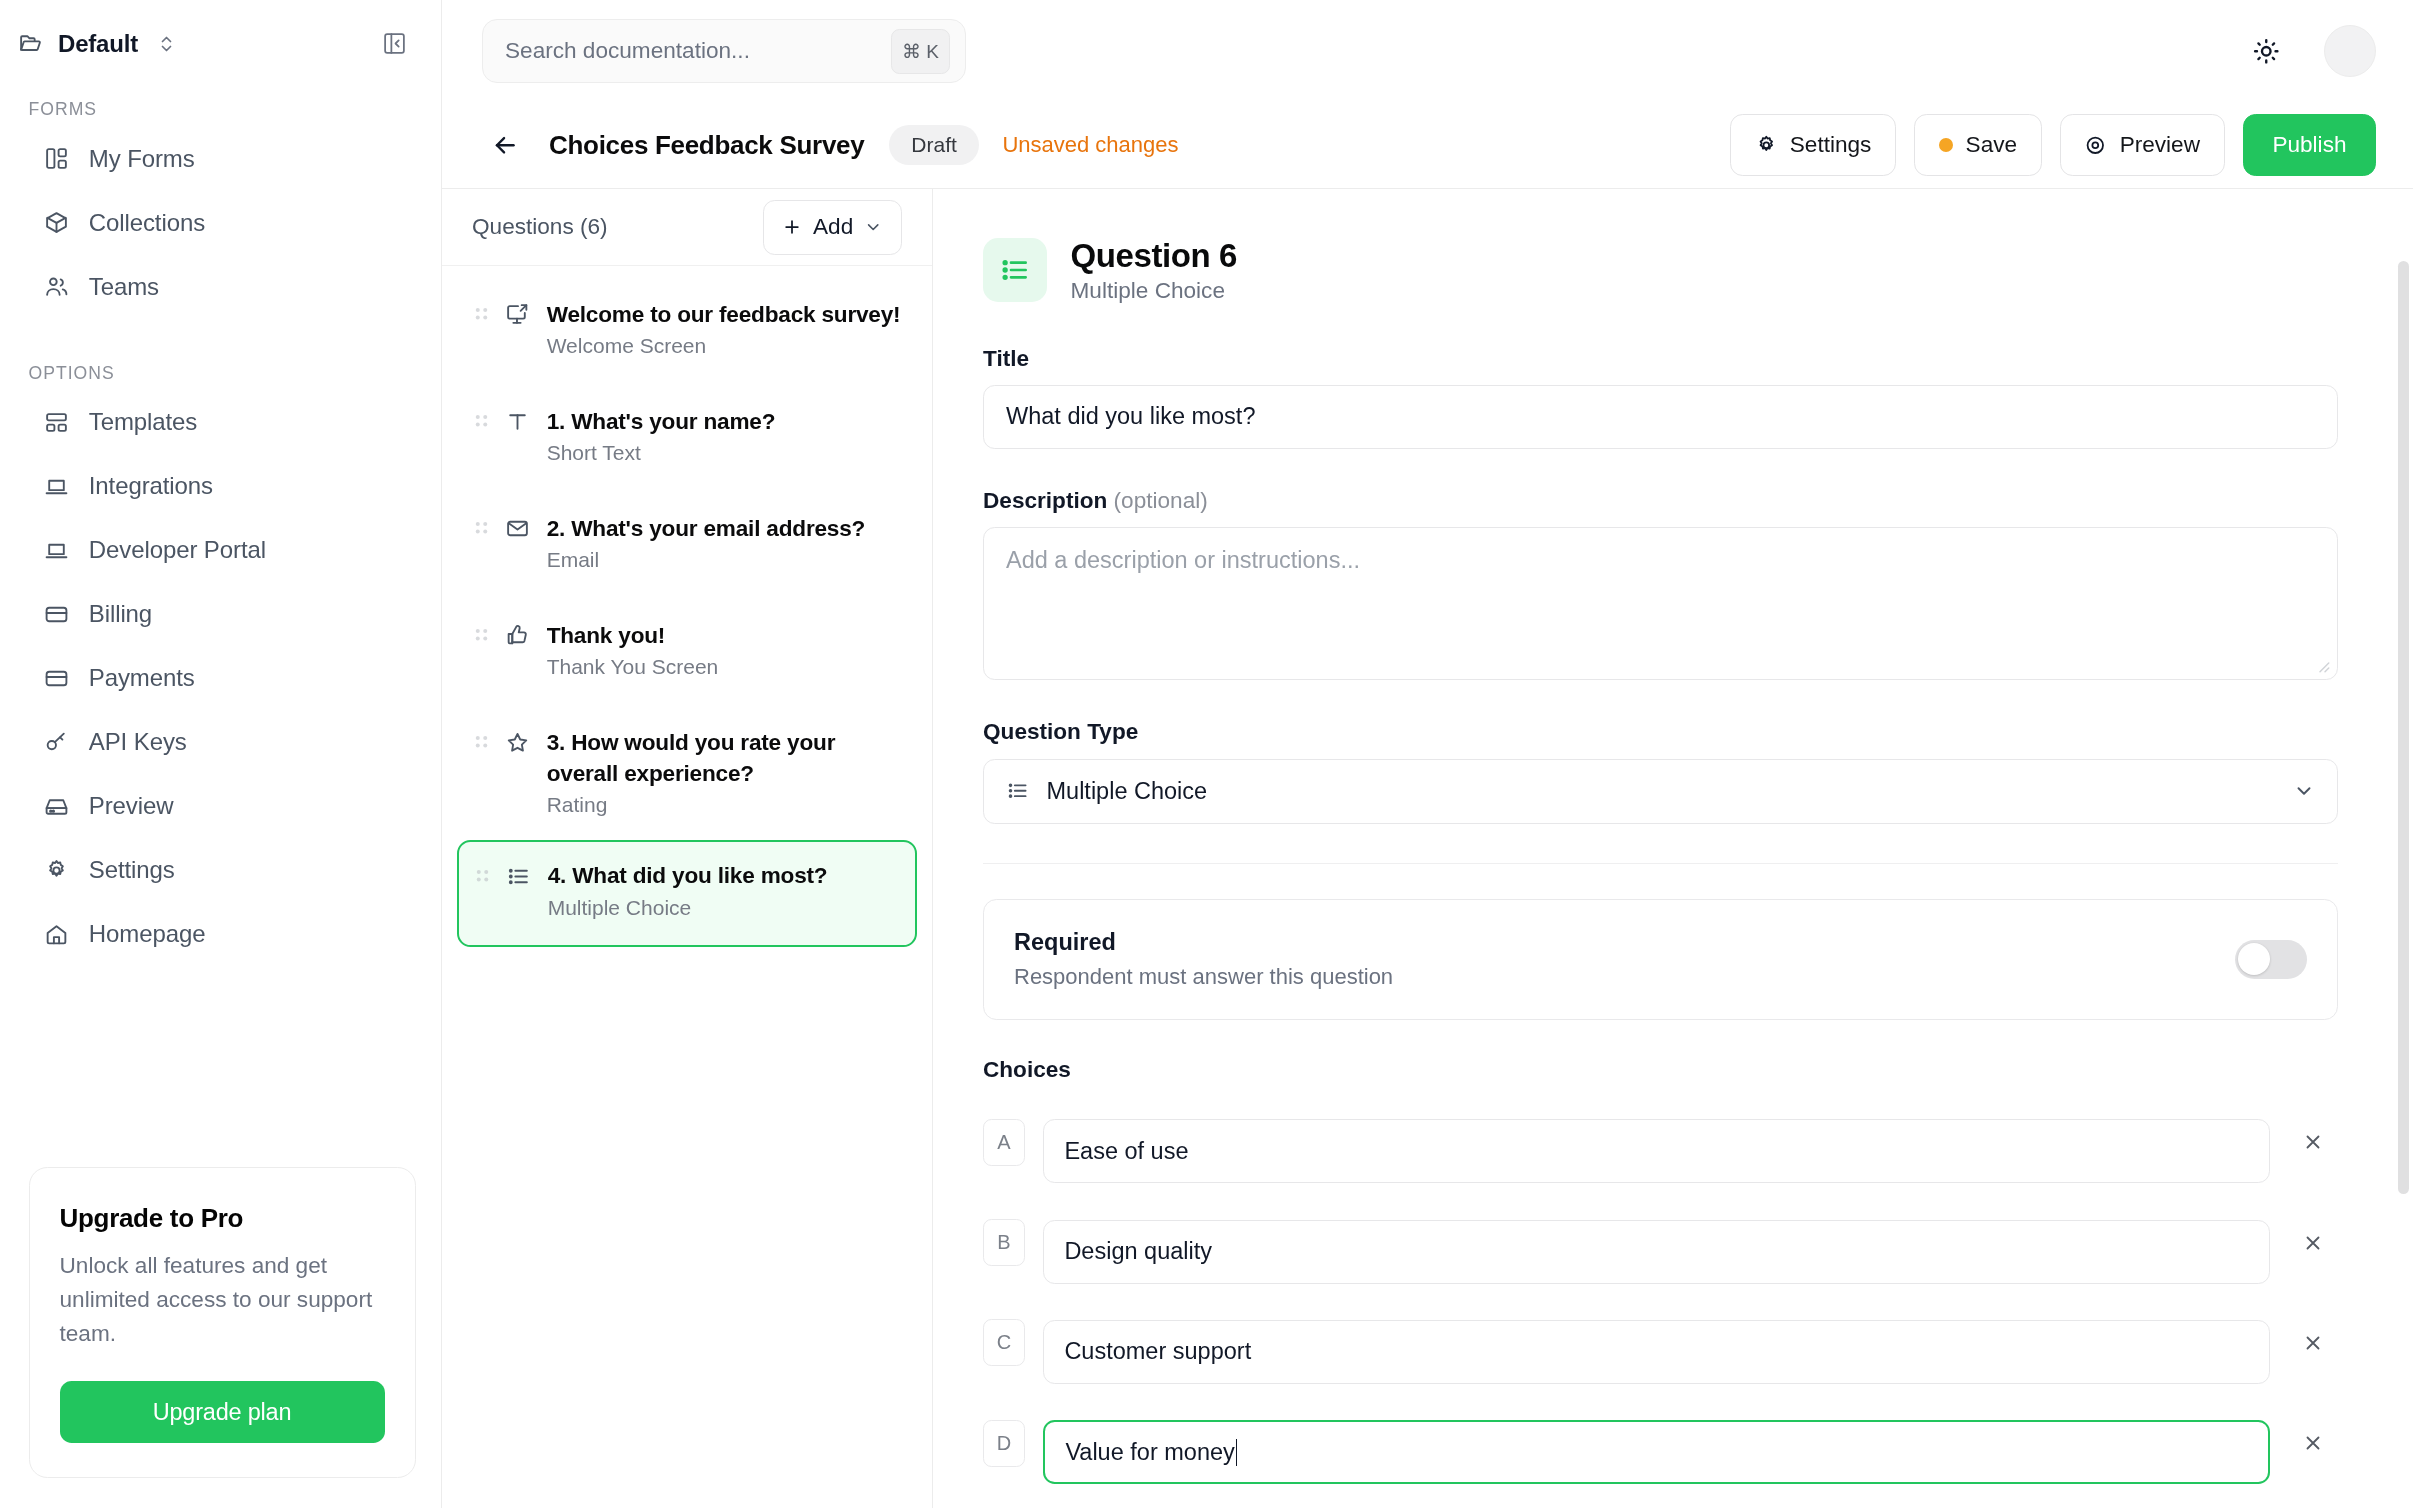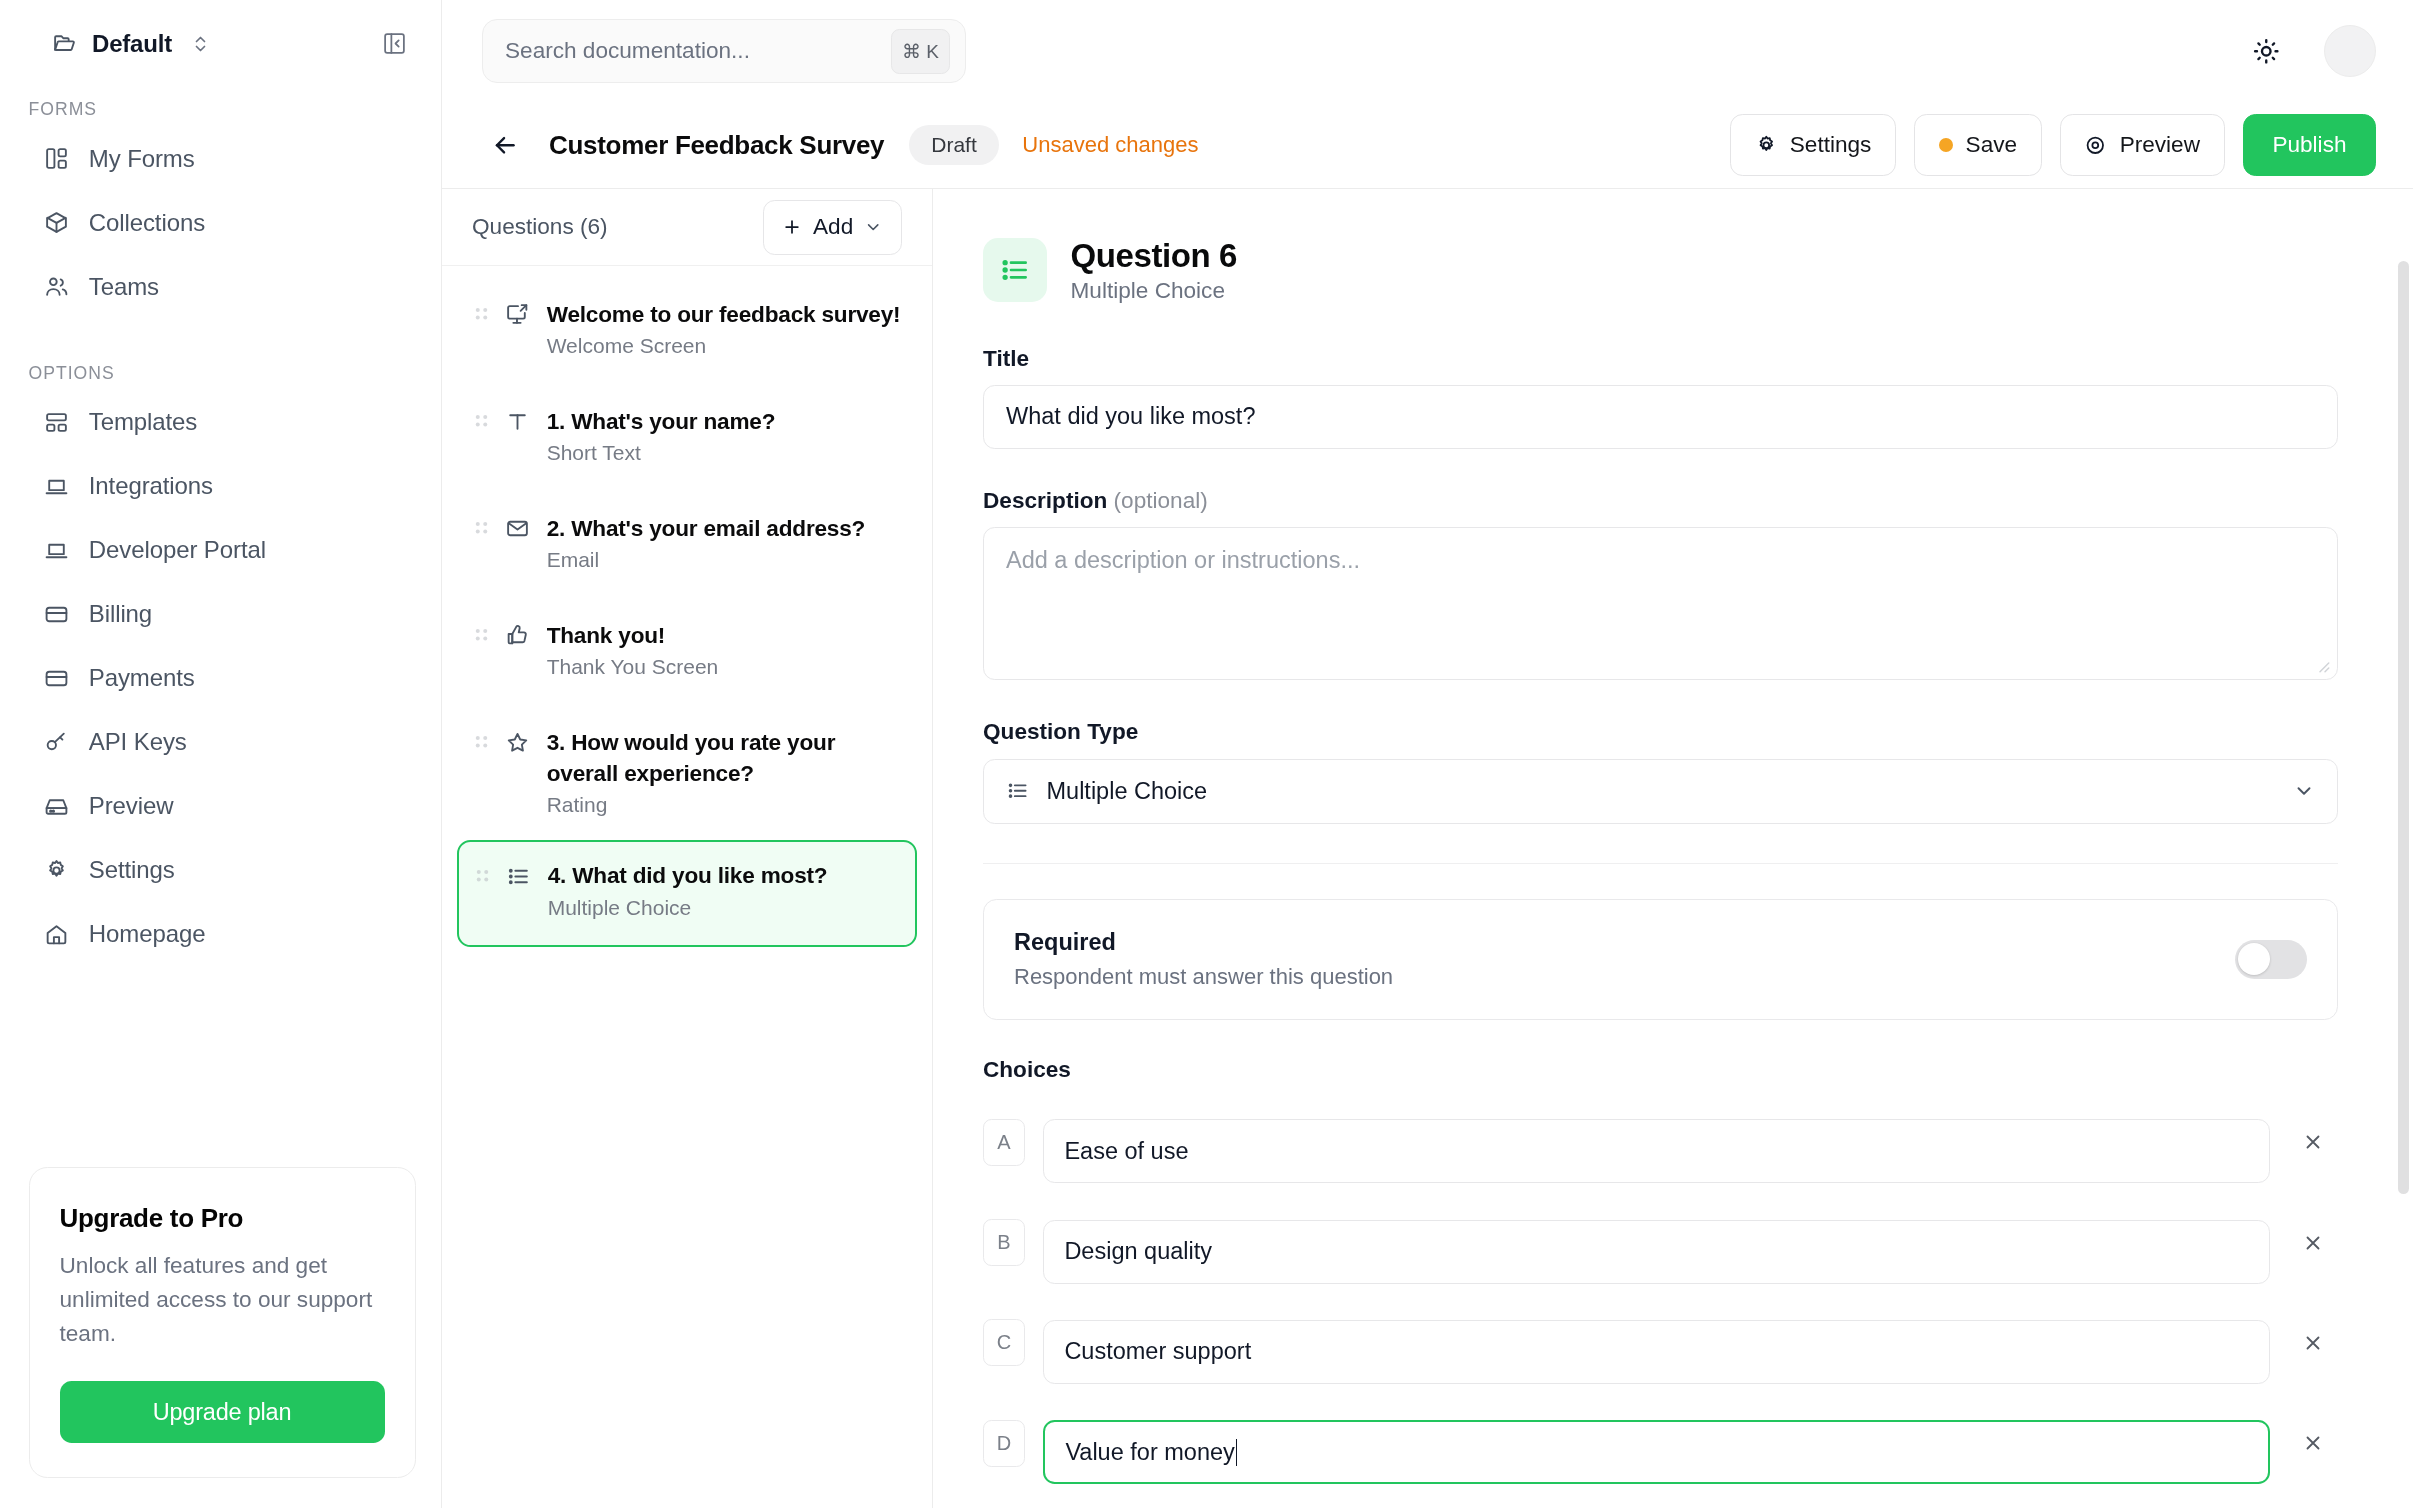--- a/index.html
+++ b/index.html
@@ -16,21 +16,21 @@
   .sidebar {
     width: 442px; height: 1508px;
     background: #ffffff;
     border-right: 1.7px solid #ececec;
     display: flex; flex-direction: column;
     flex: 0 0 442px;
     position: relative;
   }
   .ws-row {
     display: flex; align-items: center;
-    padding: 32px 34px 0 52px;
+    padding: 32px 34px 0 18px;
     height: 55px;
   }
   .ws-left { display: flex; align-items: center; gap: 15px; cursor: pointer; }
   .ws-name { font-size: 24px; font-weight: 700; color: #111827; letter-spacing: -0.2px; }
   .ws-caret { margin-left: 5px; display:flex; }
   .ws-collapse { margin-left: auto; display: flex; }
 
   .sb-section-label {
     font-size: 17.6px; color: #8b8f98; letter-spacing: 1px;
     padding: 0 0 0 28.5px; margin-top: 44px; margin-bottom: 6.7px;
@@ -440,21 +440,21 @@
 
     <div class="surveybar">
       <button class="back-btn">
         <span>
           <svg width="28.5" height="28.5" viewBox="0 0 24 24" fill="none" stroke="#111827" stroke-width="2" stroke-linecap="round" stroke-linejoin="round">
             <path d="M19 12H5"></path>
               <path d="M11 18l-6-6 6-6"></path>
           </svg>
         </span>
       </button>
-      <span class="survey-title">Customer Feedback Survey</span>
+      <span class="survey-title">Choices Feedback Survey</span>
       <span class="draft-badge">Draft</span>
       <span class="unsaved">Unsaved changes</span>
 
       <div class="sb-actions">
         <button class="btn">
           <span>
             <svg width="22.6" height="22.6" viewBox="0 0 24 24" fill="none" stroke="#111827" stroke-width="1.9" stroke-linecap="round" stroke-linejoin="round">
               <circle cx="12" cy="12" r="3"></circle>
               <path d="M12 2.8l1.3 2 2.3-.5.5 2.3 2 1.3-1.2 2 1.2 2-2 1.3-.5 2.3-2.3-.5-1.3 2-1.3-2-2.3.5-.5-2.3-2-1.3 1.2-2-1.2-2 2-1.3.5-2.3 2.3.5z"></path>
             </svg>

